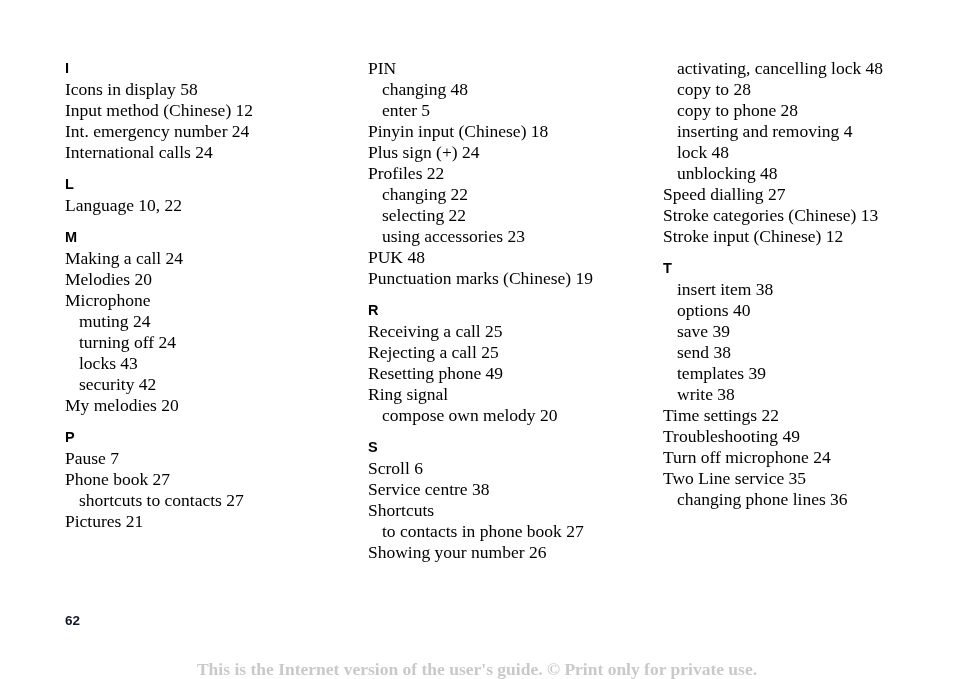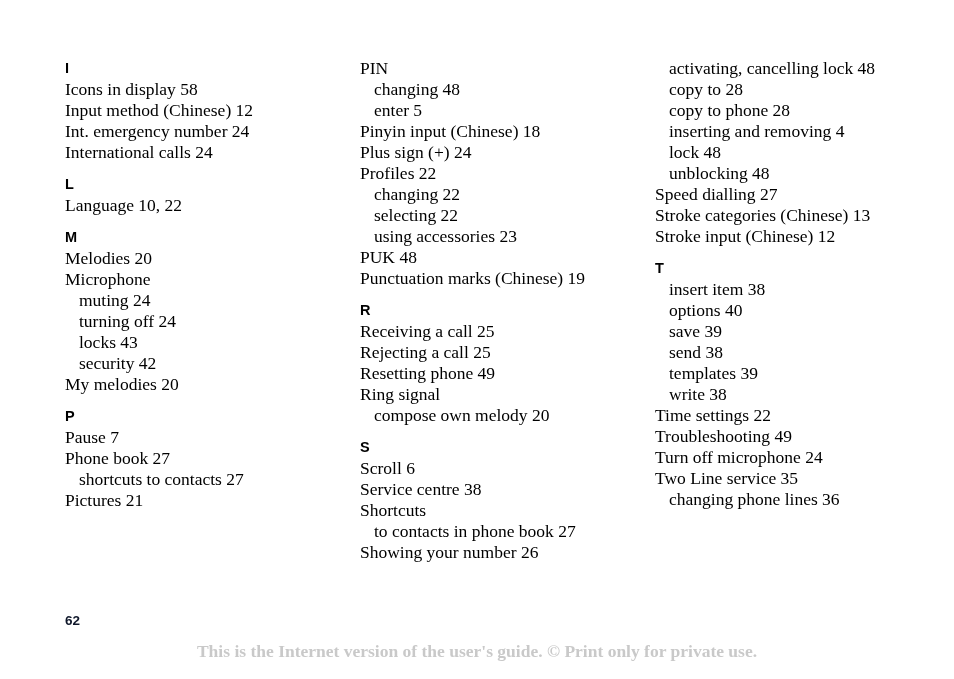--- a/index.html
+++ b/index.html
@@ -31,21 +31,21 @@
     width: 880px;
     display: flex;
     flex-direction: row;
     align-items: flex-start;
   }
 
   .column {
     width: 295px;
     flex: 0 0 295px;
   }
-  .column.col-2 { margin-left: 0; }
+  .column.col-2 { margin-left: 8px; }
   .column.col-3 { margin-left: 0; }
 
   .section {
     margin: 0;
     padding: 0;
   }
   .section + .section {
     margin-top: 11px;
   }
 
@@ -89,21 +89,21 @@
     width: 72px;
     flex: 0 0 72px;
   }
   .footer-label {
     white-space: nowrap;
   }
 
   .disclaimer {
     position: absolute;
     left: 0;
-    top: 640px;
+    top: 658px;
     width: 954px;
     text-align: center;
     font-family: "Liberation Serif", "DejaVu Serif", serif;
     font-weight: bold;
     font-size: 17.5px;
     line-height: 22px;
     color: #c9c9c9;
     white-space: nowrap;
   }
 </style>
@@ -120,20 +120,21 @@
           <div class="entry">Input method (Chinese) 12</div>
           <div class="entry">Int. emergency number 24</div>
           <div class="entry">International calls 24</div>
         </div>
         <div class="section">
           <div class="section-letter">L</div>
           <div class="entry">Language 10, 22</div>
         </div>
         <div class="section">
           <div class="section-letter">M</div>
+          <div class="entry">Making a call 24</div>
           <div class="entry">Melodies 20</div>
           <div class="entry">Microphone</div>
           <div class="entry sub">muting 24</div>
           <div class="entry sub">turning off 24</div>
           <div class="entry sub">locks 43</div>
           <div class="entry sub">security 42</div>
           <div class="entry">My melodies 20</div>
         </div>
         <div class="section">
           <div class="section-letter">P</div>

